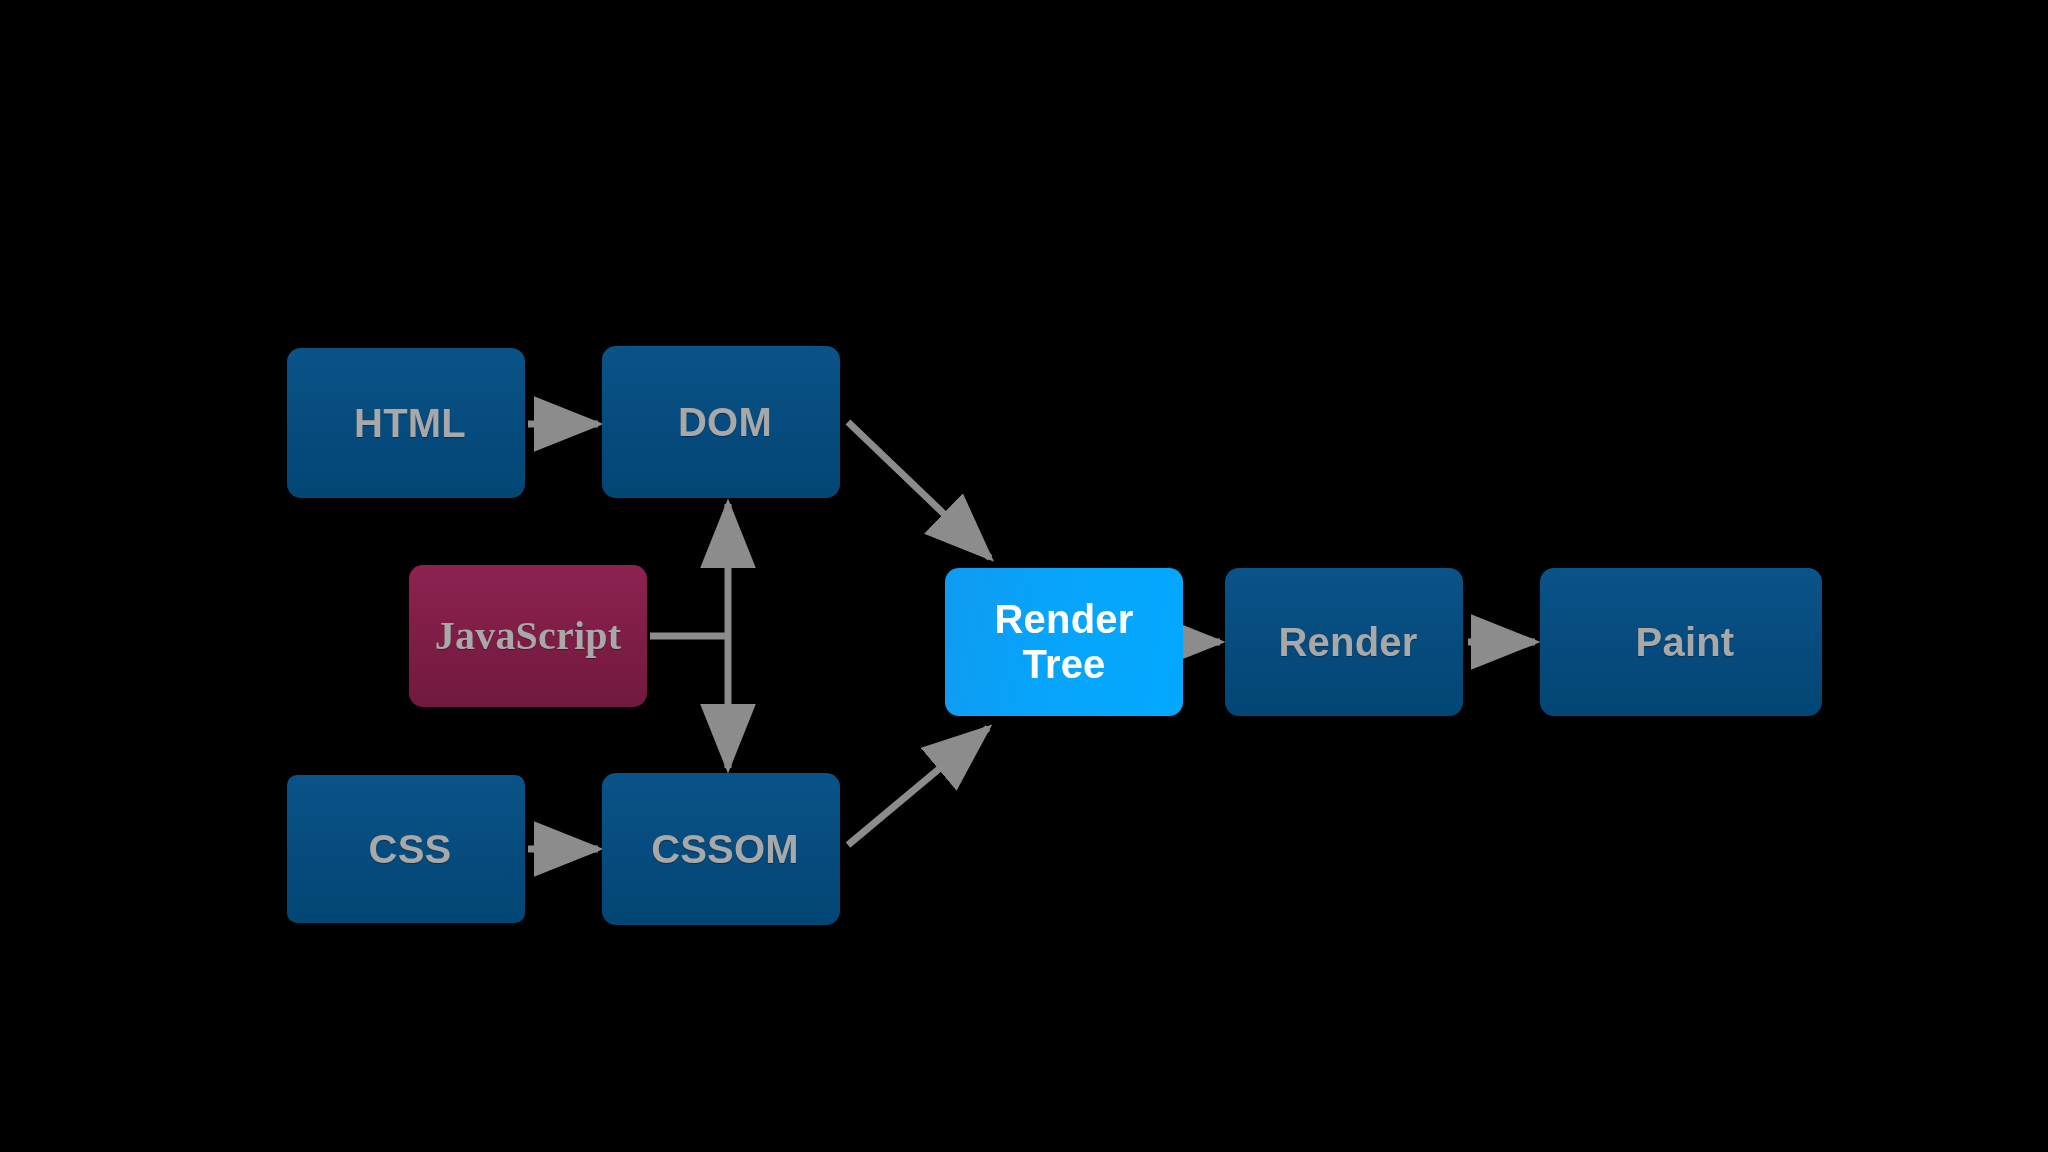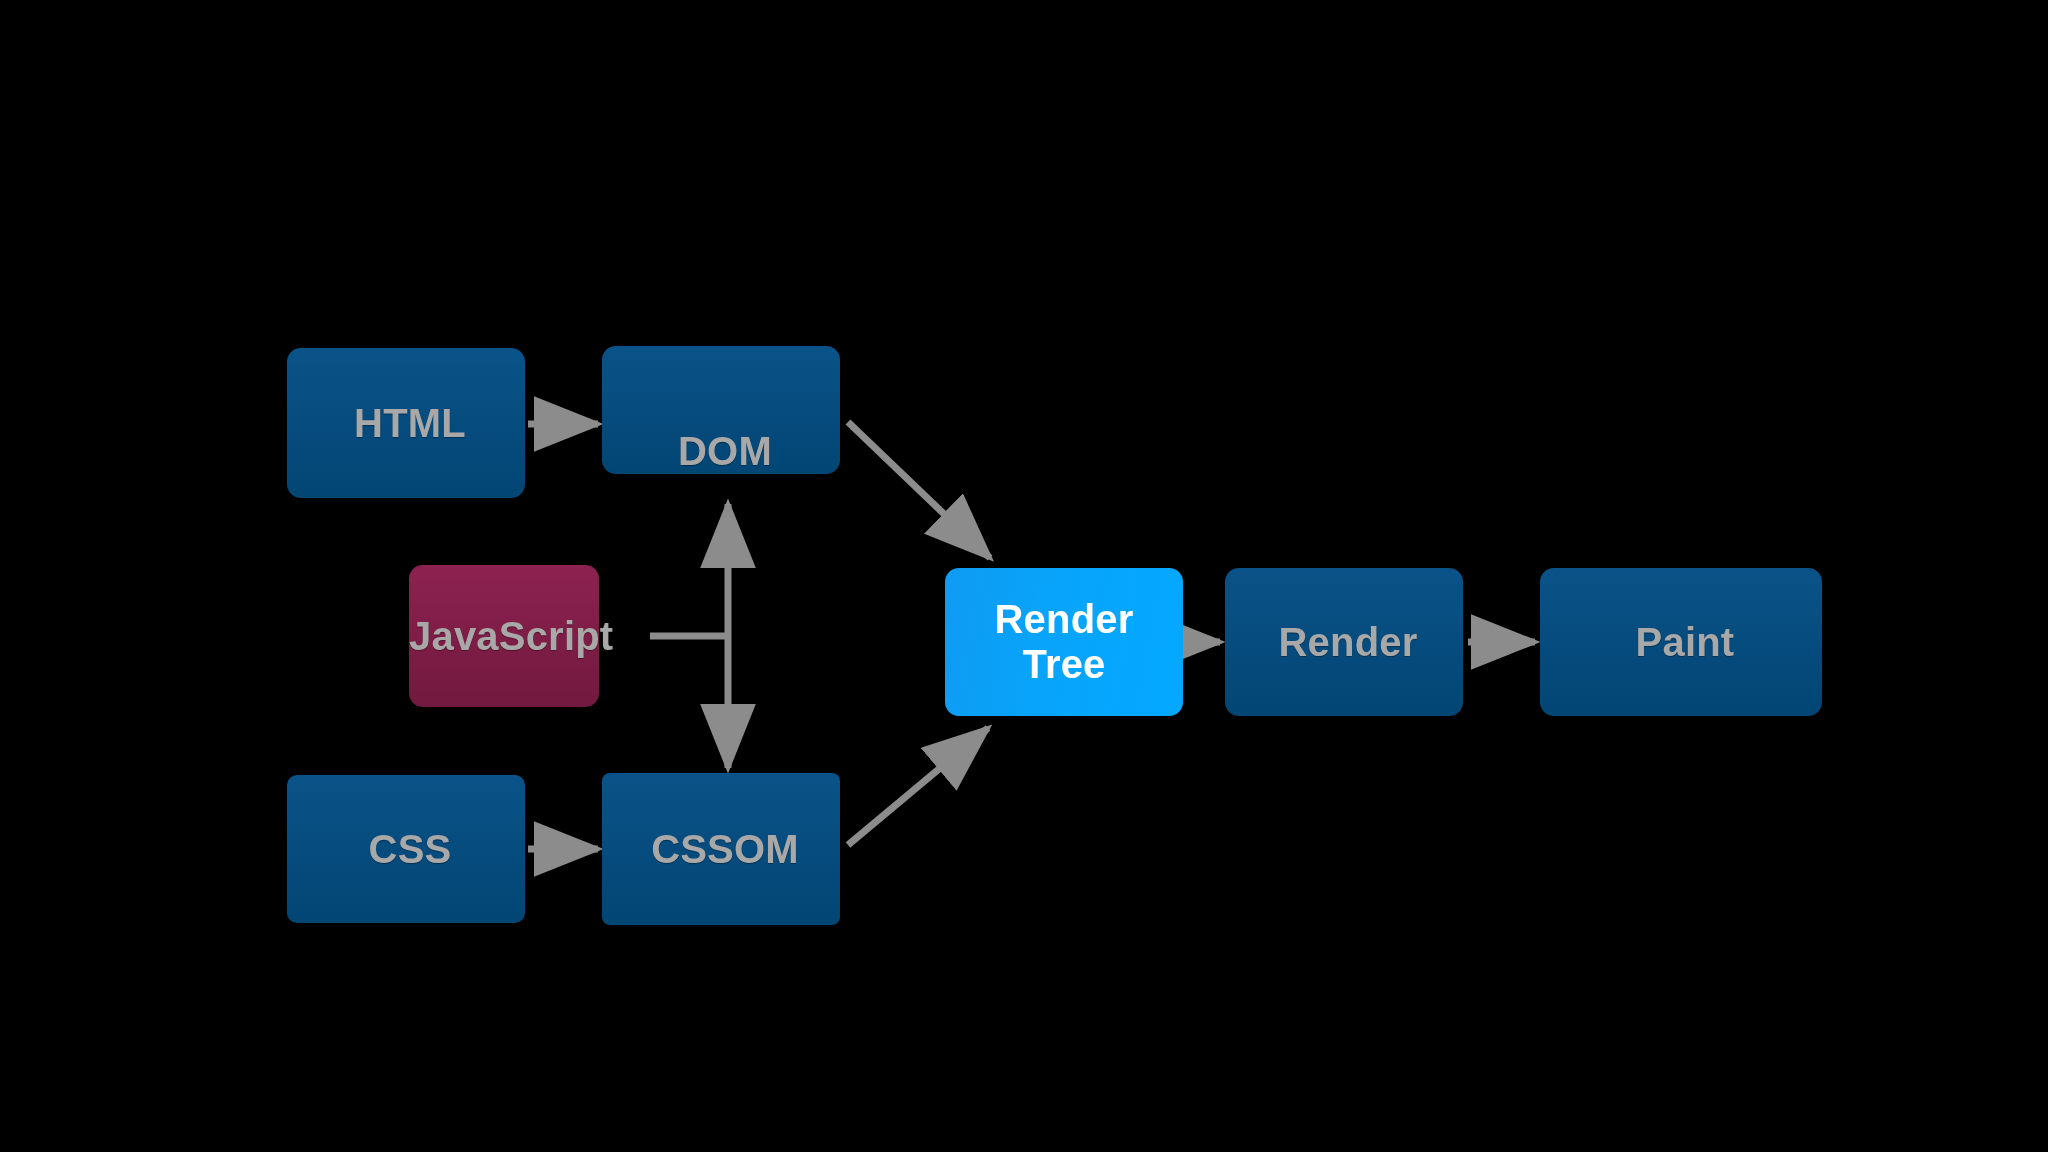--- a/index.html
+++ b/index.html
@@ -90,33 +90,33 @@
 
     <line x1="728" y1="504" x2="728" y2="768" stroke="#8c8c8c" stroke-width="7" marker-start="url(#ah-start)" marker-end="url(#ah)"></line>
 
     <line x1="650" y1="636" x2="728" y2="636" stroke="#8c8c8c" stroke-width="7"></line>
   </svg>
 
   <div class="node n-navy" style="left:287px; top:348px; width:238px; height:150px;">
     <span class="node-label">HTML</span>
   </div>
 
-  <div class="node n-navy" style="left:602px; top:346px; width:238px; height:128px;align-items:flex-end;">
+  <div class="node n-navy" style="left:602px; top:346px; width:238px; height:152px;">
     <span class="node-label">DOM</span>
   </div>
 
-  <div class="node n-crimson" style="left:409px; top:565px; width:190px; height:142px;">
+  <div class="node n-crimson" style="left:409px; top:565px; width:238px; height:142px;font-family:Liberation Serif, serif;">
     <span class="node-label">JavaScript</span>
   </div>
 
   <div class="node n-navy" style="left:287px; top:775px; width:238px; height:148px;border-radius:10px;">
     <span class="node-label">CSS</span>
   </div>
 
-  <div class="node n-navy" style="left:602px; top:773px; width:238px; height:152px;border-radius:8px;">
+  <div class="node n-navy" style="left:602px; top:773px; width:238px; height:152px;">
     <span class="node-label">CSSOM</span>
   </div>
 
   <div class="node n-cyan" style="left:905px; top:568px; width:238px; height:148px;">
     <span class="node-label">Render
 Tree</span>
   </div>
 
   <div class="node n-navy" style="left:1225px; top:568px; width:238px; height:148px;">
     <span class="node-label">Render</span>

